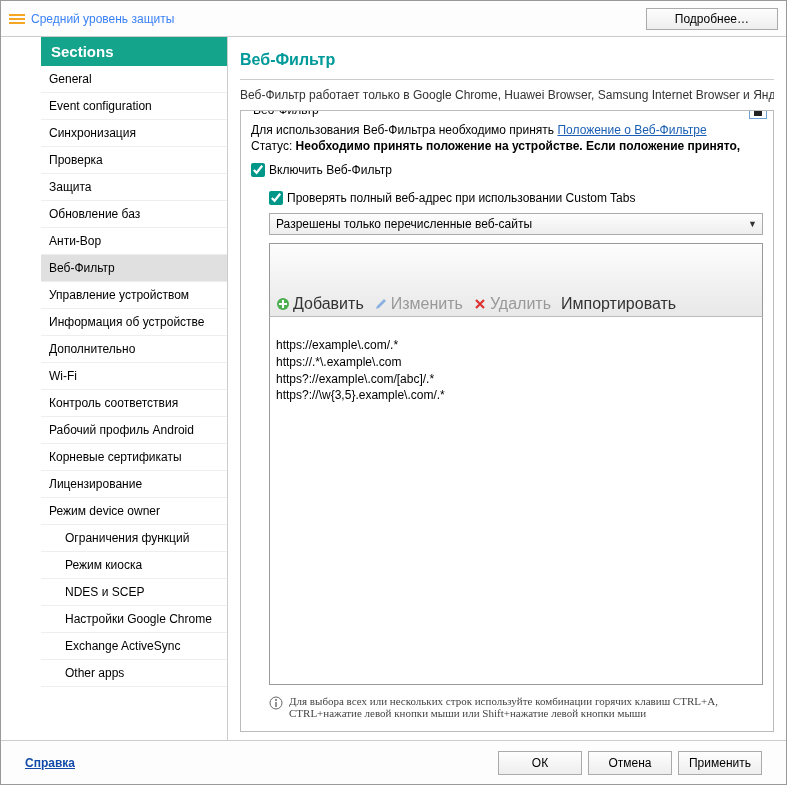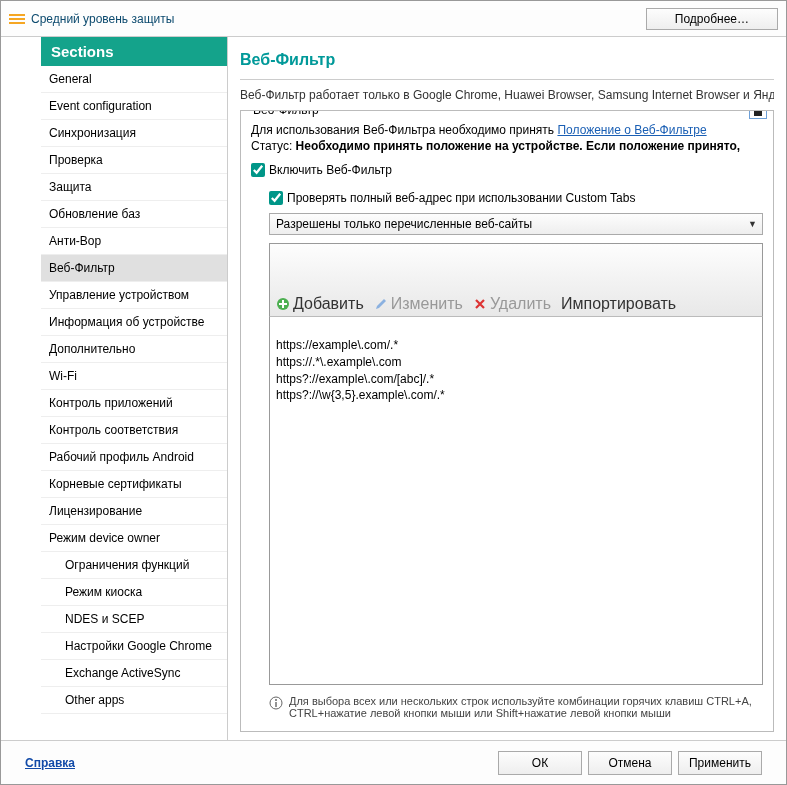--- a/index.html
+++ b/index.html
@@ -2,21 +2,21 @@
 <html><head>
 <meta charset="utf-8">
 <style>
 * { box-sizing: border-box; margin: 0; padding: 0; }
 html, body { width: 787px; height: 785px; font-family: "Segoe UI", Tahoma, Arial, sans-serif; font-size: 12px; background: #fff; color: #000; overflow: hidden; }
 .window { width: 787px; height: 785px; border: 1px solid #999; display: flex; flex-direction: column; background: #fff; }
 
 .titlebar { height: 36px; display: flex; align-items: center; padding: 0 8px; border-bottom: 1px solid #ccc; background: #fdfdfd; }
 .title-icon { width: 16px; height: 16px; margin-right: 6px; display: flex; flex-direction: column; justify-content: center; }
 .title-icon span { height: 2px; background: #f5a623; margin: 1px 0; }
-.title-text { flex: 1; font-size: 12px; color: #0c4a6e; }
+.title-text { flex: 1; font-size: 12px; color: #3b82f6; }
 .btn-more { height: 22px; padding: 0 28px; background: linear-gradient(#fdfdfd,#eee); border: 1px solid #aaa; font-size: 12px; cursor: pointer; }
 
 .body { flex: 1; display: flex; overflow: hidden; }
 
 .sidebar { width: 227px; border-right: 1px solid #ccc; display: flex; flex-direction: column; overflow-y: scroll; padding-left: 40px; }
 .sections-hd { background: #14a38b; color: #fff; font-weight: bold; font-size: 15px; padding: 6px 10px; }
 .nav-item { padding: 6px 8px; cursor: pointer; border-bottom: 1px solid #eee; white-space: nowrap; overflow: hidden; text-overflow: ellipsis; }
 .nav-item.selected { background: #e0e0e0; }
 .nav-item.child { padding-left: 24px; }
 
@@ -48,21 +48,21 @@
 .select-arrow { position: absolute; right: 6px; top: 50%; transform: translateY(-50%); color:#333; font-size: 9px; }
 
 .list-wrap { margin-left: 18px; flex: 1; display: flex; flex-direction: column; overflow: hidden; }
 .list-toolbar { border: 1px solid #999; border-bottom: 1px solid #bbb; background: linear-gradient(#fdfdfd,#e8e8e8); padding: 3px 6px; display: flex; align-items: center; gap: 10px; }
 .tb-btn { display: flex; align-items: center; gap: 3px; cursor: pointer; color: #333; font-size: 16px; margin-top: 48px; }
 .tb-btn.disabled { color: #999; cursor: default; }
 .tb-ico { width: 14px; height: 14px; display: inline-flex; align-items: center; justify-content: center; }
 .listbox { flex: 1; border: 1px solid #999; border-top: none; background: #fff; padding: 20px 6px; font-size: 12px; overflow: auto; }
 .listbox div { line-height: 1.4; }
 
-.hint-row { display: flex; gap: 6px; margin: 10px 0 0 18px; font-size: 11px; color: #444; }
+.hint-row { display: flex; gap: 6px; margin: 10px 0 0 18px; font-size: 11px; color: #444; font-family: Liberation Serif, serif; }
 .hint-icon { width: 14px; height: 14px; flex: 0 0 14px; margin-top: 1px; }
 
 .footer { height: 44px; border-top: 1px solid #ccc; display: flex; align-items: center; padding: 0 24px; background: #fdfdfd; }
 .help-link { color: #114aa8; text-decoration: underline; font-weight: bold; cursor: pointer; font-size: 12px; }
 .footer-spacer { flex: 1; }
 .ftr-btn { width: 84px; height: 24px; margin-left: 6px; background: linear-gradient(#fdfdfd,#eee); border: 1px solid #aaa; font-size: 12px; cursor: pointer; }
 </style>
 </head>
 <body>
 
@@ -88,21 +88,20 @@
           <div class="nav-item">Синхронизация</div>
           <div class="nav-item">Проверка</div>
           <div class="nav-item">Защита</div>
           <div class="nav-item">Обновление баз</div>
           <div class="nav-item">Анти-Вор</div>
           <div class="nav-item selected">Веб-Фильтр</div>
           <div class="nav-item">Управление устройством</div>
           <div class="nav-item">Информация об устройстве</div>
           <div class="nav-item">Дополнительно</div>
           <div class="nav-item">Wi-Fi</div>
-          <div class="nav-item">Контроль приложений</div>
           <div class="nav-item">Контроль соответствия</div>
           <div class="nav-item">Рабочий профиль Android</div>
           <div class="nav-item">Корневые сертификаты</div>
           <div class="nav-item">Лицензирование</div>
           <div class="nav-item">Режим device owner</div>
           <div class="nav-item child">Ограничения функций</div>
           <div class="nav-item child">Режим киоска</div>
           <div class="nav-item child">NDES и SCEP</div>
           <div class="nav-item child">Настройки Google Chrome</div>
           <div class="nav-item child">Exchange ActiveSync</div>

